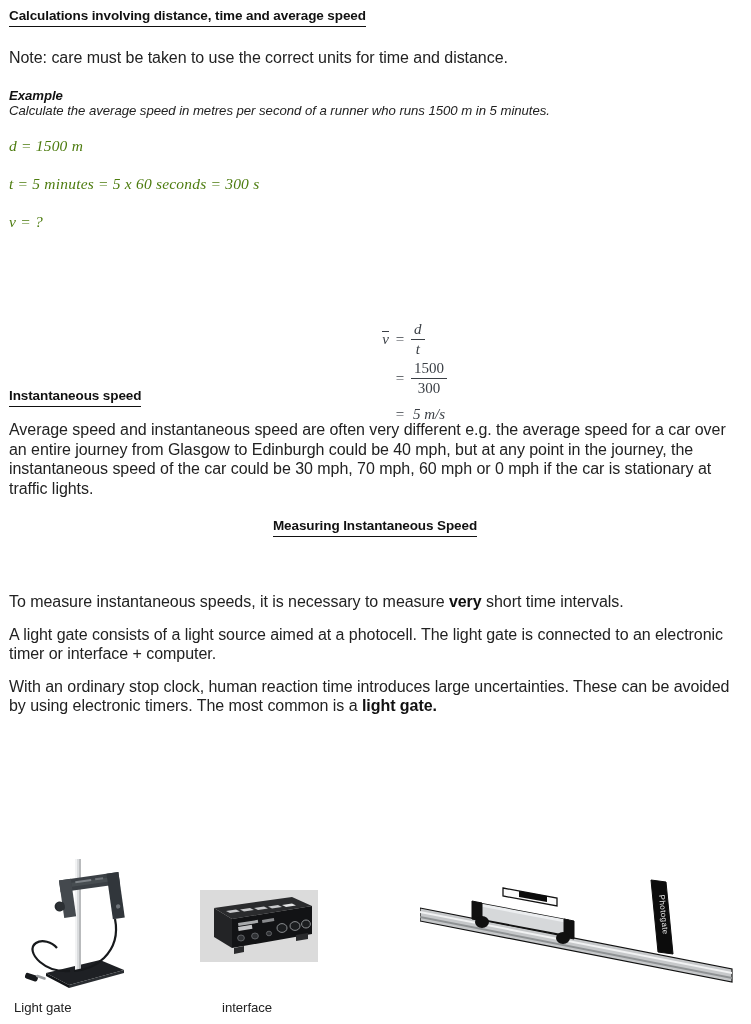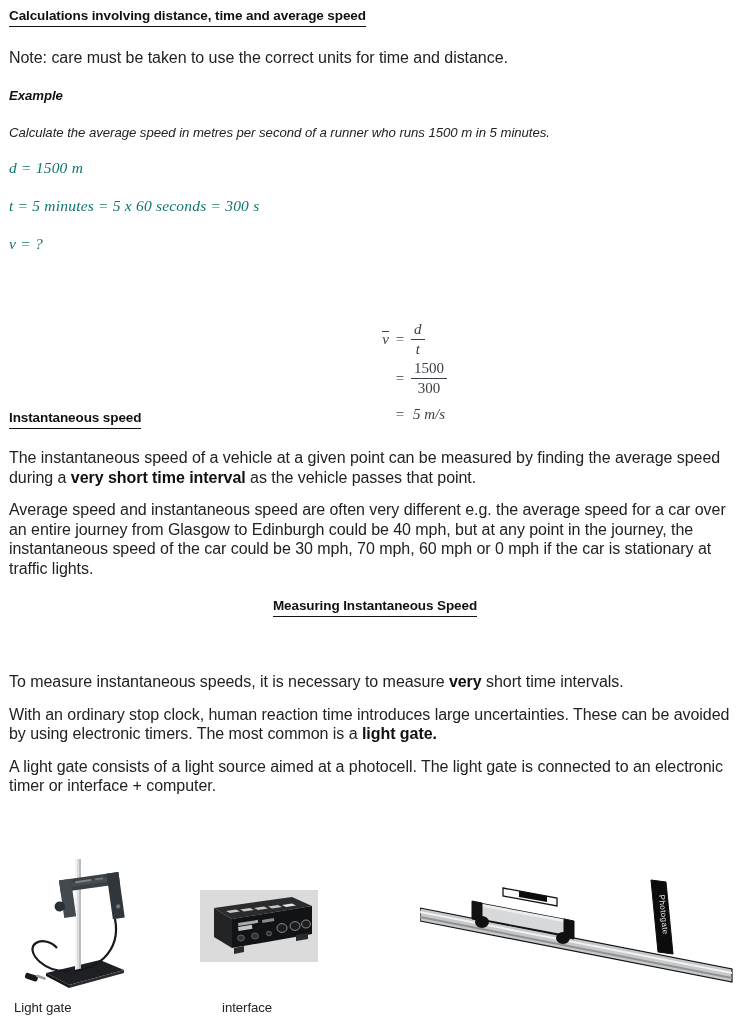--- a/index.html
+++ b/index.html
@@ -64,21 +64,21 @@
     font-size: 13.2px;
     font-style: italic;
     color: #222;
     margin: 0;
     letter-spacing: -0.05px;
   }
   .serif-line {
     font-family: "Liberation Serif", serif;
     font-style: italic;
     font-size: 15.5px;
-    color: #0f766e;
+    color: #4d7c0f;
     margin: 0;
     letter-spacing: 0.2px;
   }
 
   
   .equation-block {
     position: absolute;
     left: 363px;
     top: 322px;
     width: 200px;
@@ -178,50 +178,47 @@
   <div class="content">
 
     <div class="heading-wrap" style="margin-top:6px;">
       <h2 class="section-heading">Calculations involving distance, time and average speed</h2>
     </div>
 
     <p class="body-text" style="margin-top:21px;">Note: care must be taken to use the correct units for time and distance.</p>
 
     <p class="ital-head" style="margin-top:21px;">Example</p>
 
-    <p class="ital-line" style="margin-top:22px;">Calculate the average speed in metres per second of a runner who runs 1500 m in 5 minutes.</p>
+    <p class="ital-line" style="">Calculate the average speed in metres per second of a runner who runs 1500 m in 5 minutes.</p>
 
 
     <p class="serif-line" style="margin-top:19px;">d = 1500 m</p>
     <p class="serif-line" style="margin-top:20px;">t = 5 minutes = 5 x 60 seconds = 300 s</p>
     <p class="serif-line" style="margin-top:20px;">v = ?</p>
 
     <div class="heading-wrap" style="margin-top:155px;">
       <h2 class="section-heading">Instantaneous speed</h2>
     </div>
 
-    <p class="body-text" style="margin-top:19px;">
-      <span>The instantaneous speed of a vehicle at a given point can be measured by finding the average speed during a </span><b>very short time interval</b><span> as the vehicle passes that point.</span>
-    </p>
 
     <p class="body-text" style="margin-top:13px;">Average speed and instantaneous speed are often very different e.g. the average speed for a car over an entire journey from Glasgow to Edinburgh could be 40 mph, but at any point in the journey, the instantaneous speed of the car could be 30 mph, 70 mph, 60 mph or 0 mph if the car is stationary at traffic lights.</p>
 
     <div class="heading-wrap" style="margin-top:18px;text-align:center;">
       <h2 class="section-heading">Measuring Instantaneous Speed</h2>
     </div>
 
     <p class="body-text" style="margin-top:55px;">
       <span>To measure instantaneous speeds, it is necessary to measure </span><b>very</b><span> short time intervals.</span>
     </p>
 
+    <p class="body-text" style="margin-top:13px;">A light gate consists of a light source aimed at a photocell. The light gate is connected to an electronic timer or interface + computer.</p>
+
     <p class="body-text" style="margin-top:13px;">
       <span>With an ordinary stop clock, human reaction time introduces large uncertainties. These can be avoided by using electronic timers. The most common is a </span><b>light gate.</b>
     </p>
-
-    <p class="body-text" style="margin-top:13px;">A light gate consists of a light source aimed at a photocell. The light gate is connected to an electronic timer or interface + computer.</p>
 
   </div>
 
   <div class="equation-block">
     <div class="eq-row">
       <span class="eq-lhs"><span class="vbar">v</span></span>
       <span class="eq-eq">=</span>
       <span class="frac italic">
         <span class="num">d</span>
         <span class="den">t</span>

